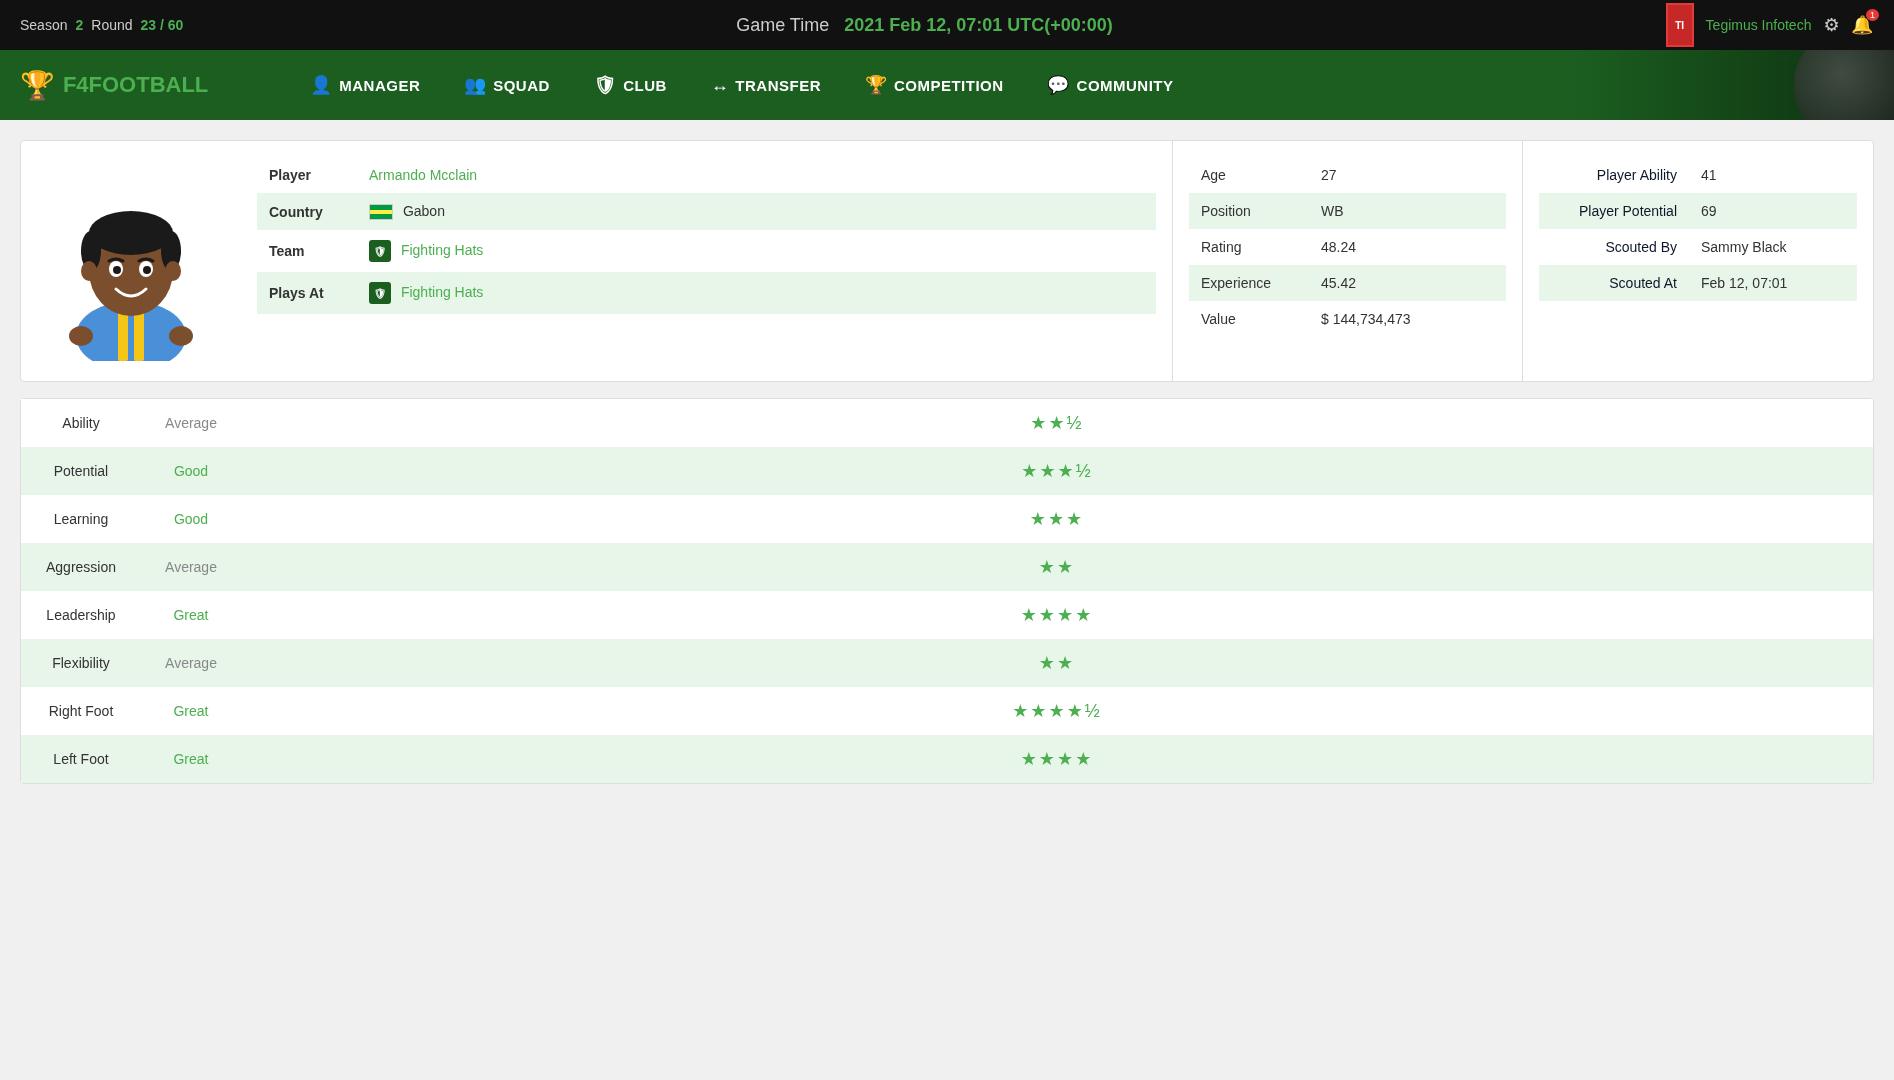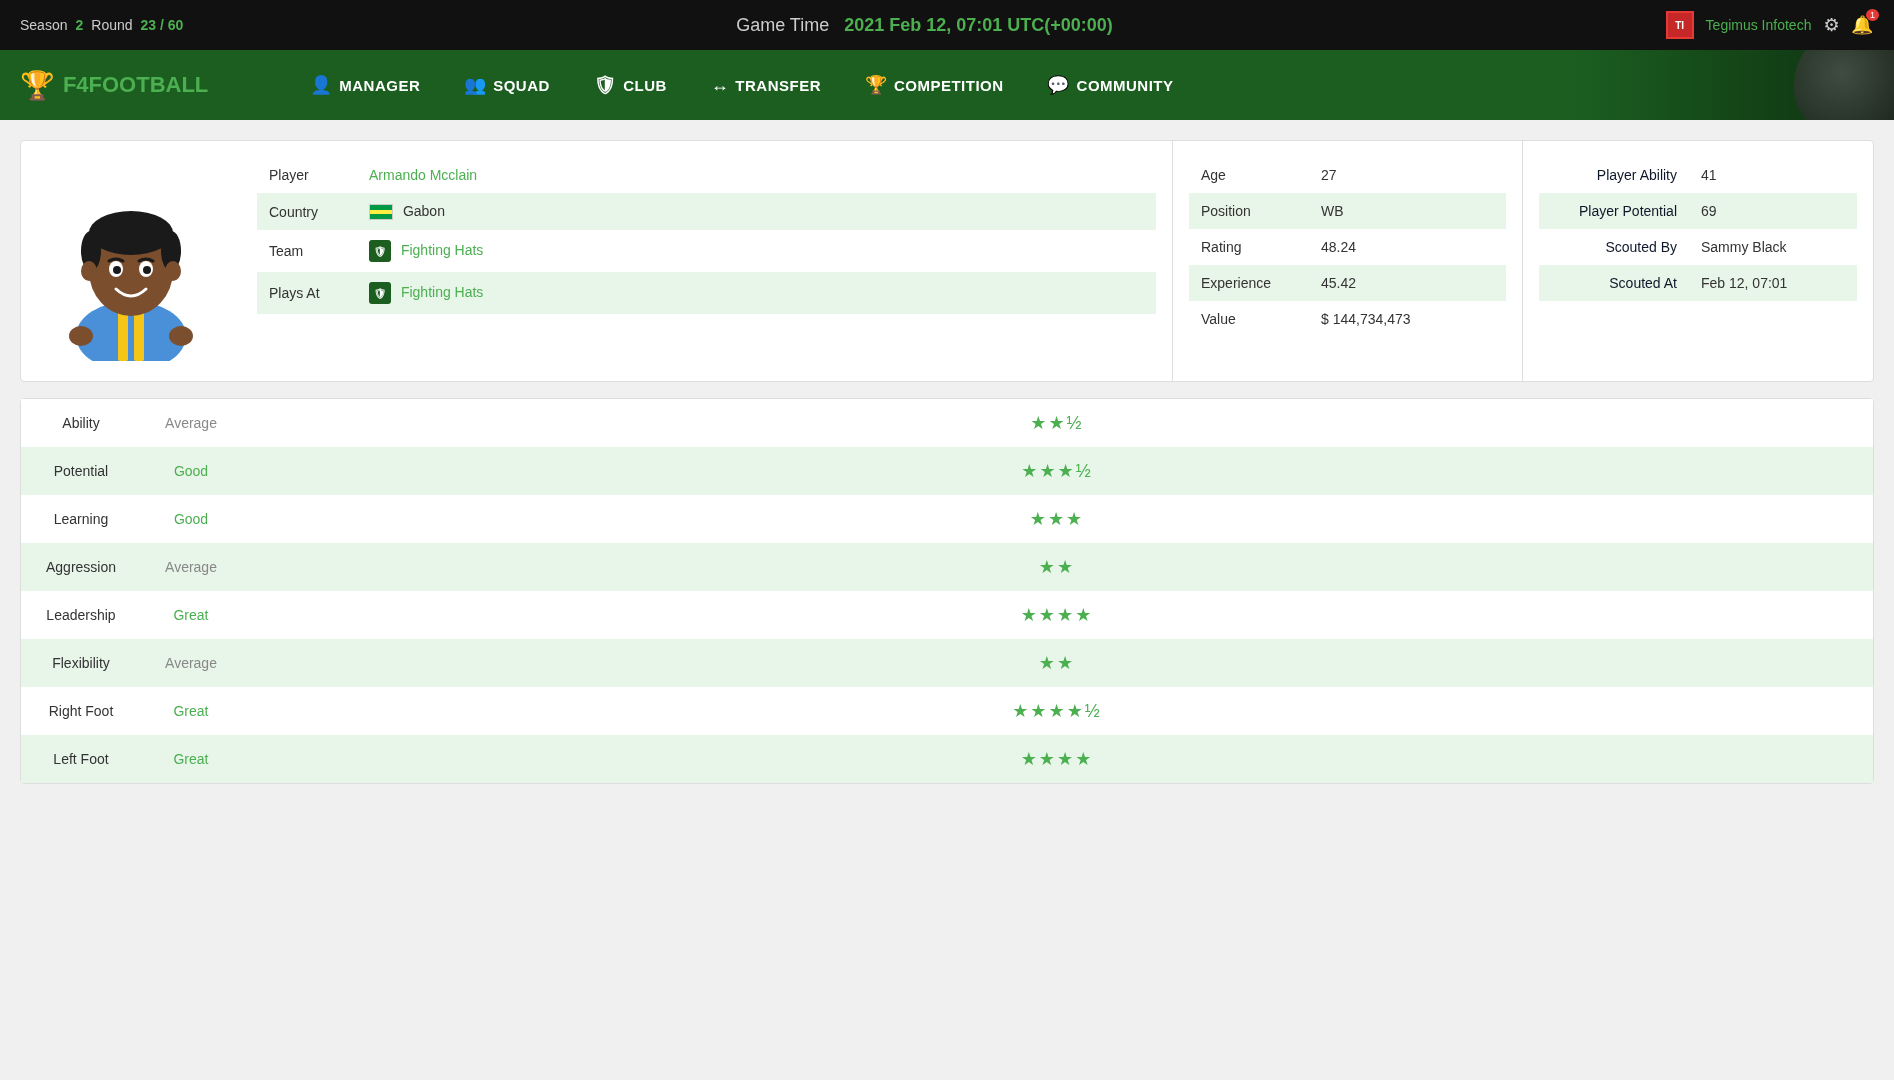--- a/index.html
+++ b/index.html
@@ -24,21 +24,21 @@
     .topbar-right { display: flex; align-items: center; gap: 12px; }
     .topbar-right .username { color: #4caf50; font-weight: normal; font-size: 14px; }
     .gear-icon, .bell-icon { color: #ccc; font-size: 18px; cursor: pointer; }
     .bell-icon { position: relative; }
     .badge { 
       background: #e53935; color: #fff; border-radius: 50%; 
       font-size: 9px; padding: 1px 4px; position: absolute; top: -5px; right: -5px;
     }
     .user-logo { 
       background: #c62828; color: #fff; font-size: 10px; font-weight: bold;
-      width: 28px; height: 28px; display: flex; align-items: center; justify-content: center;
+      width: 28px; height: 44px; display: flex; align-items: center; justify-content: center;
       border: 2px solid #e53935;
     }
 
     
     #navbar {
       background: #1b5e20;
       display: flex;
       align-items: center;
       padding: 0 20px;
       height: 70px;
@@ -85,21 +85,21 @@
     }
     
     .player-info-section {
       flex: 1;
       padding: 16px;
       border-right: 1px solid #ddd;
     }
     .player-info-section table { width: 100%; border-collapse: collapse; }
     .player-info-section tr:nth-child(even) td { background: #e8f5e9; }
     .player-info-section td { padding: 10px 12px; vertical-align: middle; }
-    .player-info-section td:first-child { color: #333; font-weight: normal; width: 100px; }
+    .player-info-section td:first-child { color: #333; font-weight: bold; width: 100px; }
     .player-name-val { color: #4caf50; }
     .flag-img { 
       display: inline-block; width: 24px; height: 16px; 
       background: linear-gradient(to bottom, #009A44 33%, #FDEF42 33%, #FDEF42 66%, #009A44 66%);
       border: 1px solid #ccc; vertical-align: middle; margin-right: 6px;
     }
     .team-icon {
       display: inline-flex; align-items: center; justify-content: center;
       width: 22px; height: 22px; background: #1b5e20; border-radius: 3px;
       color: #fff; font-size: 10px; font-weight: bold; margin-right: 6px; vertical-align: middle;

